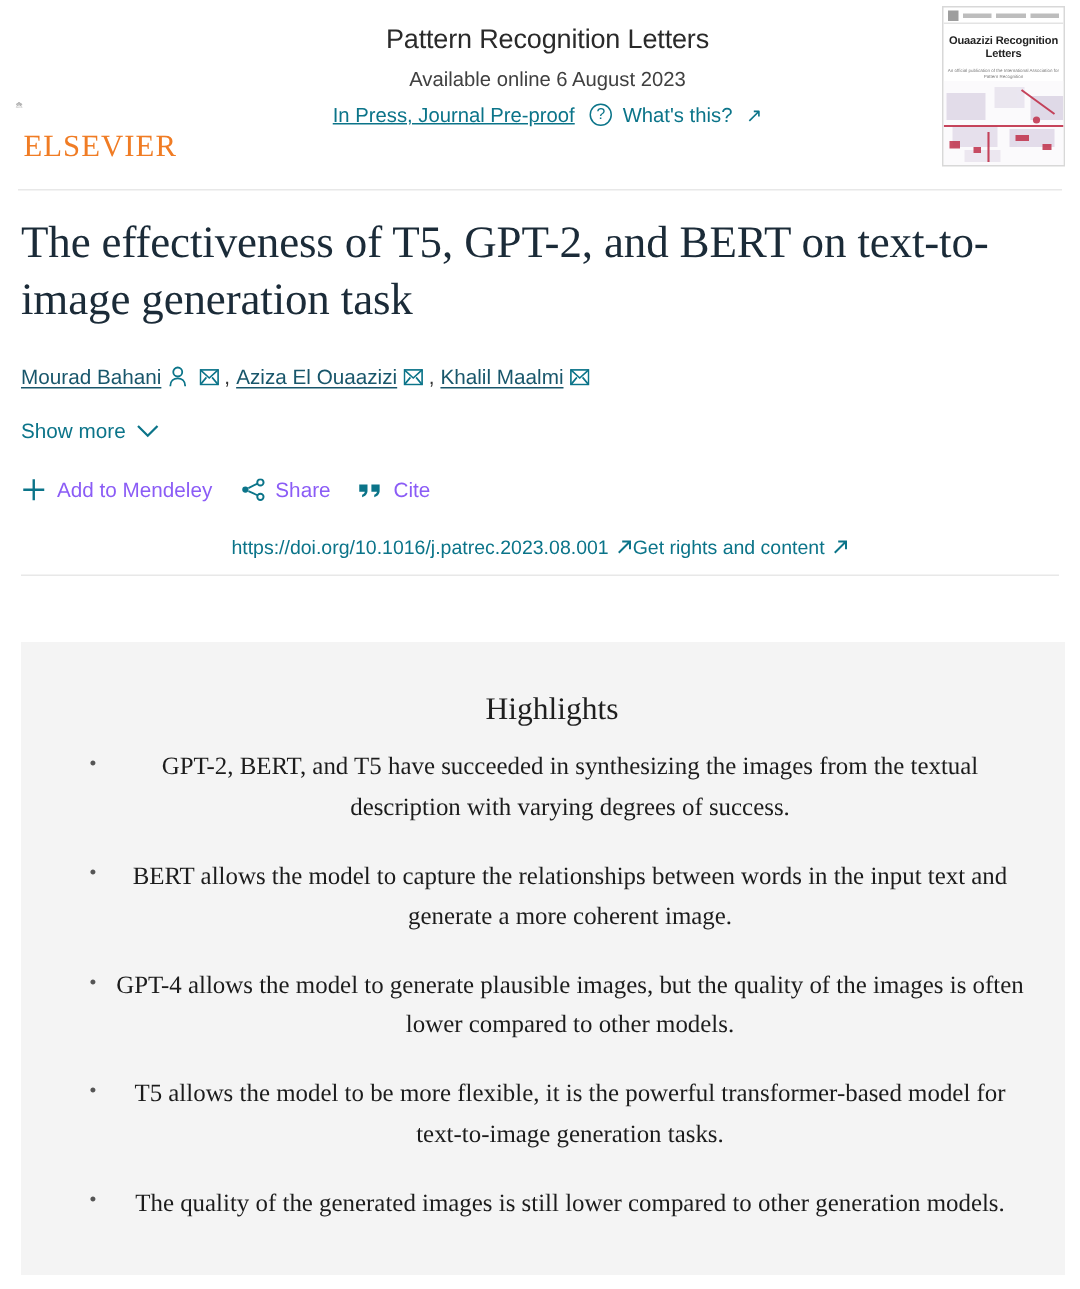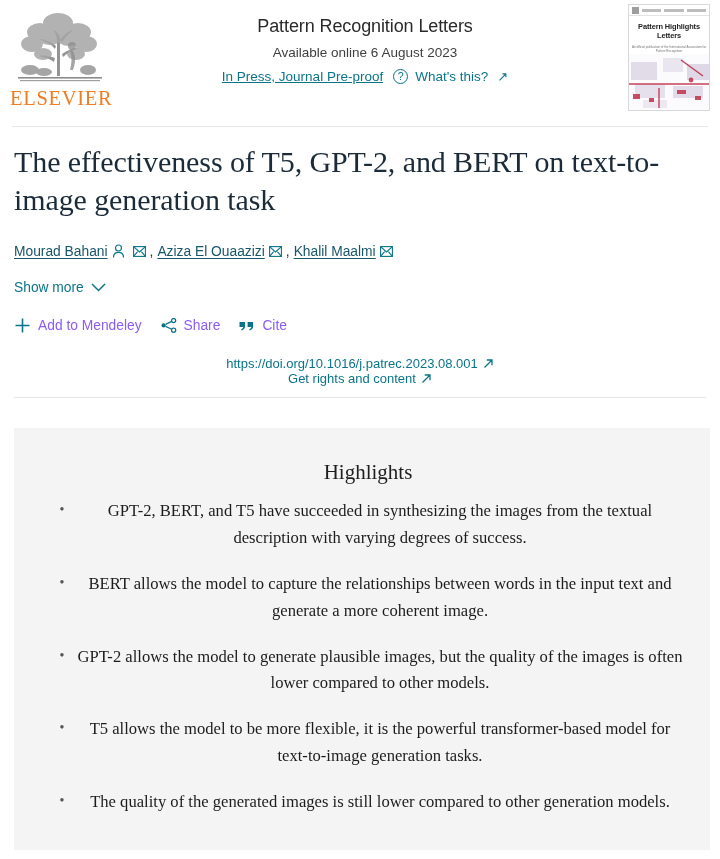--- a/index.html
+++ b/index.html
@@ -15,22 +15,22 @@
   
   .masthead {
     position: relative;
     height: 126px;
     padding: 0;
   }
   .logo-block {
     position: absolute;
     left: 10px; top: 4px;
     width: 108px; height: 104px;
-    display: flex; flex-direction: column;
-    align-items: flex-start; justify-content: flex-end;
+    display: flex; 
+    align-items: flex-end; justify-content: flex-end;
   }
   .logo-tree { width: 100px; height: 76px; display:block; }
   .logo-word {
     color: #f07c24;
     font-family: "Liberation Serif", serif;
     font-size: 20.5px;
     letter-spacing: 0.7px;
     line-height: 1;
     margin-top: 2px;
     font-weight: 400;
@@ -148,23 +148,22 @@
     margin-top: 21px;
     display: flex; align-items: center; gap: 19px;
     font-size: 13.8px;
     color: #2b2b2b;
   }
   .action { display: inline-flex; align-items: center; gap: 7px; cursor: pointer; }
   .action .lbl { color: #8b5cf6; }
 
   .doi-row {
     margin-top: 22px;
-    display: flex; align-items: center; justify-content: flex-start;
+    display: flex; align-items: center; justify-content: center;
     font-size: 13px;
-    flex-direction: column;
   }
   .doi-link, .rights-link {
     color: #0b7489; cursor: pointer;
     display: inline-flex; align-items: center; gap: 5px;
   }
   .bottom-rule {
     height: 1px; background: #e8e8e8; margin: 11px 0 0 0;
   }
 
   
@@ -248,21 +247,21 @@
     </div>
   </div>
 
   <div class="cover">
     <div class="cover-head">
       <span class="sq"></span>
       <i></i>
       <i></i>
       <i></i>
     </div>
-    <div class="cover-title">Pattern Highlights</div>
+    <div class="cover-title">Ouaazizi Recognition</div>
     <div class="cover-title" style="margin-top:0">Letters</div>
     <div class="cover-sub">An official publication of the International
 Association for Pattern Recognition</div>
     <div class="cover-badge"></div>
     <div class="cover-art">
       <svg viewBox="0 0 82 56" width="82" height="56">
         <rect width="82" height="56" fill="#fbfafc"></rect>
         <g opacity="0.55">
           <rect x="2" y="8" width="26" height="18" fill="#cfc4da"></rect>
           <rect x="34" y="4" width="20" height="14" fill="#ddd6e6"></rect>
@@ -391,21 +390,21 @@
     <li class="hl-item">
       <span class="hl-bullet">•</span>
       <span class="hl-text">GPT-2, BERT, and T5 have succeeded in synthesizing the images from the textual description with varying degrees of success.</span>
     </li>
     <li class="hl-item">
       <span class="hl-bullet">•</span>
       <span class="hl-text">BERT allows the model to capture the relationships between words in the input text and generate a more coherent image.</span>
     </li>
     <li class="hl-item">
       <span class="hl-bullet">•</span>
-      <span class="hl-text">GPT-2 allows the model to generate plausible images, but the quality of the images is often lower compared to other models.</span>
+      <span class="hl-text">GPT-4 allows the model to generate plausible images, but the quality of the images is often lower compared to other models.</span>
     </li>
     <li class="hl-item">
       <span class="hl-bullet">•</span>
       <span class="hl-text">T5 allows the model to be more flexible, it is the powerful transformer-based model for text-to-image generation tasks.</span>
     </li>
     <li class="hl-item">
       <span class="hl-bullet">•</span>
       <span class="hl-text">The quality of the generated images is still lower compared to other generation models.</span>
     </li>
   </ul>

